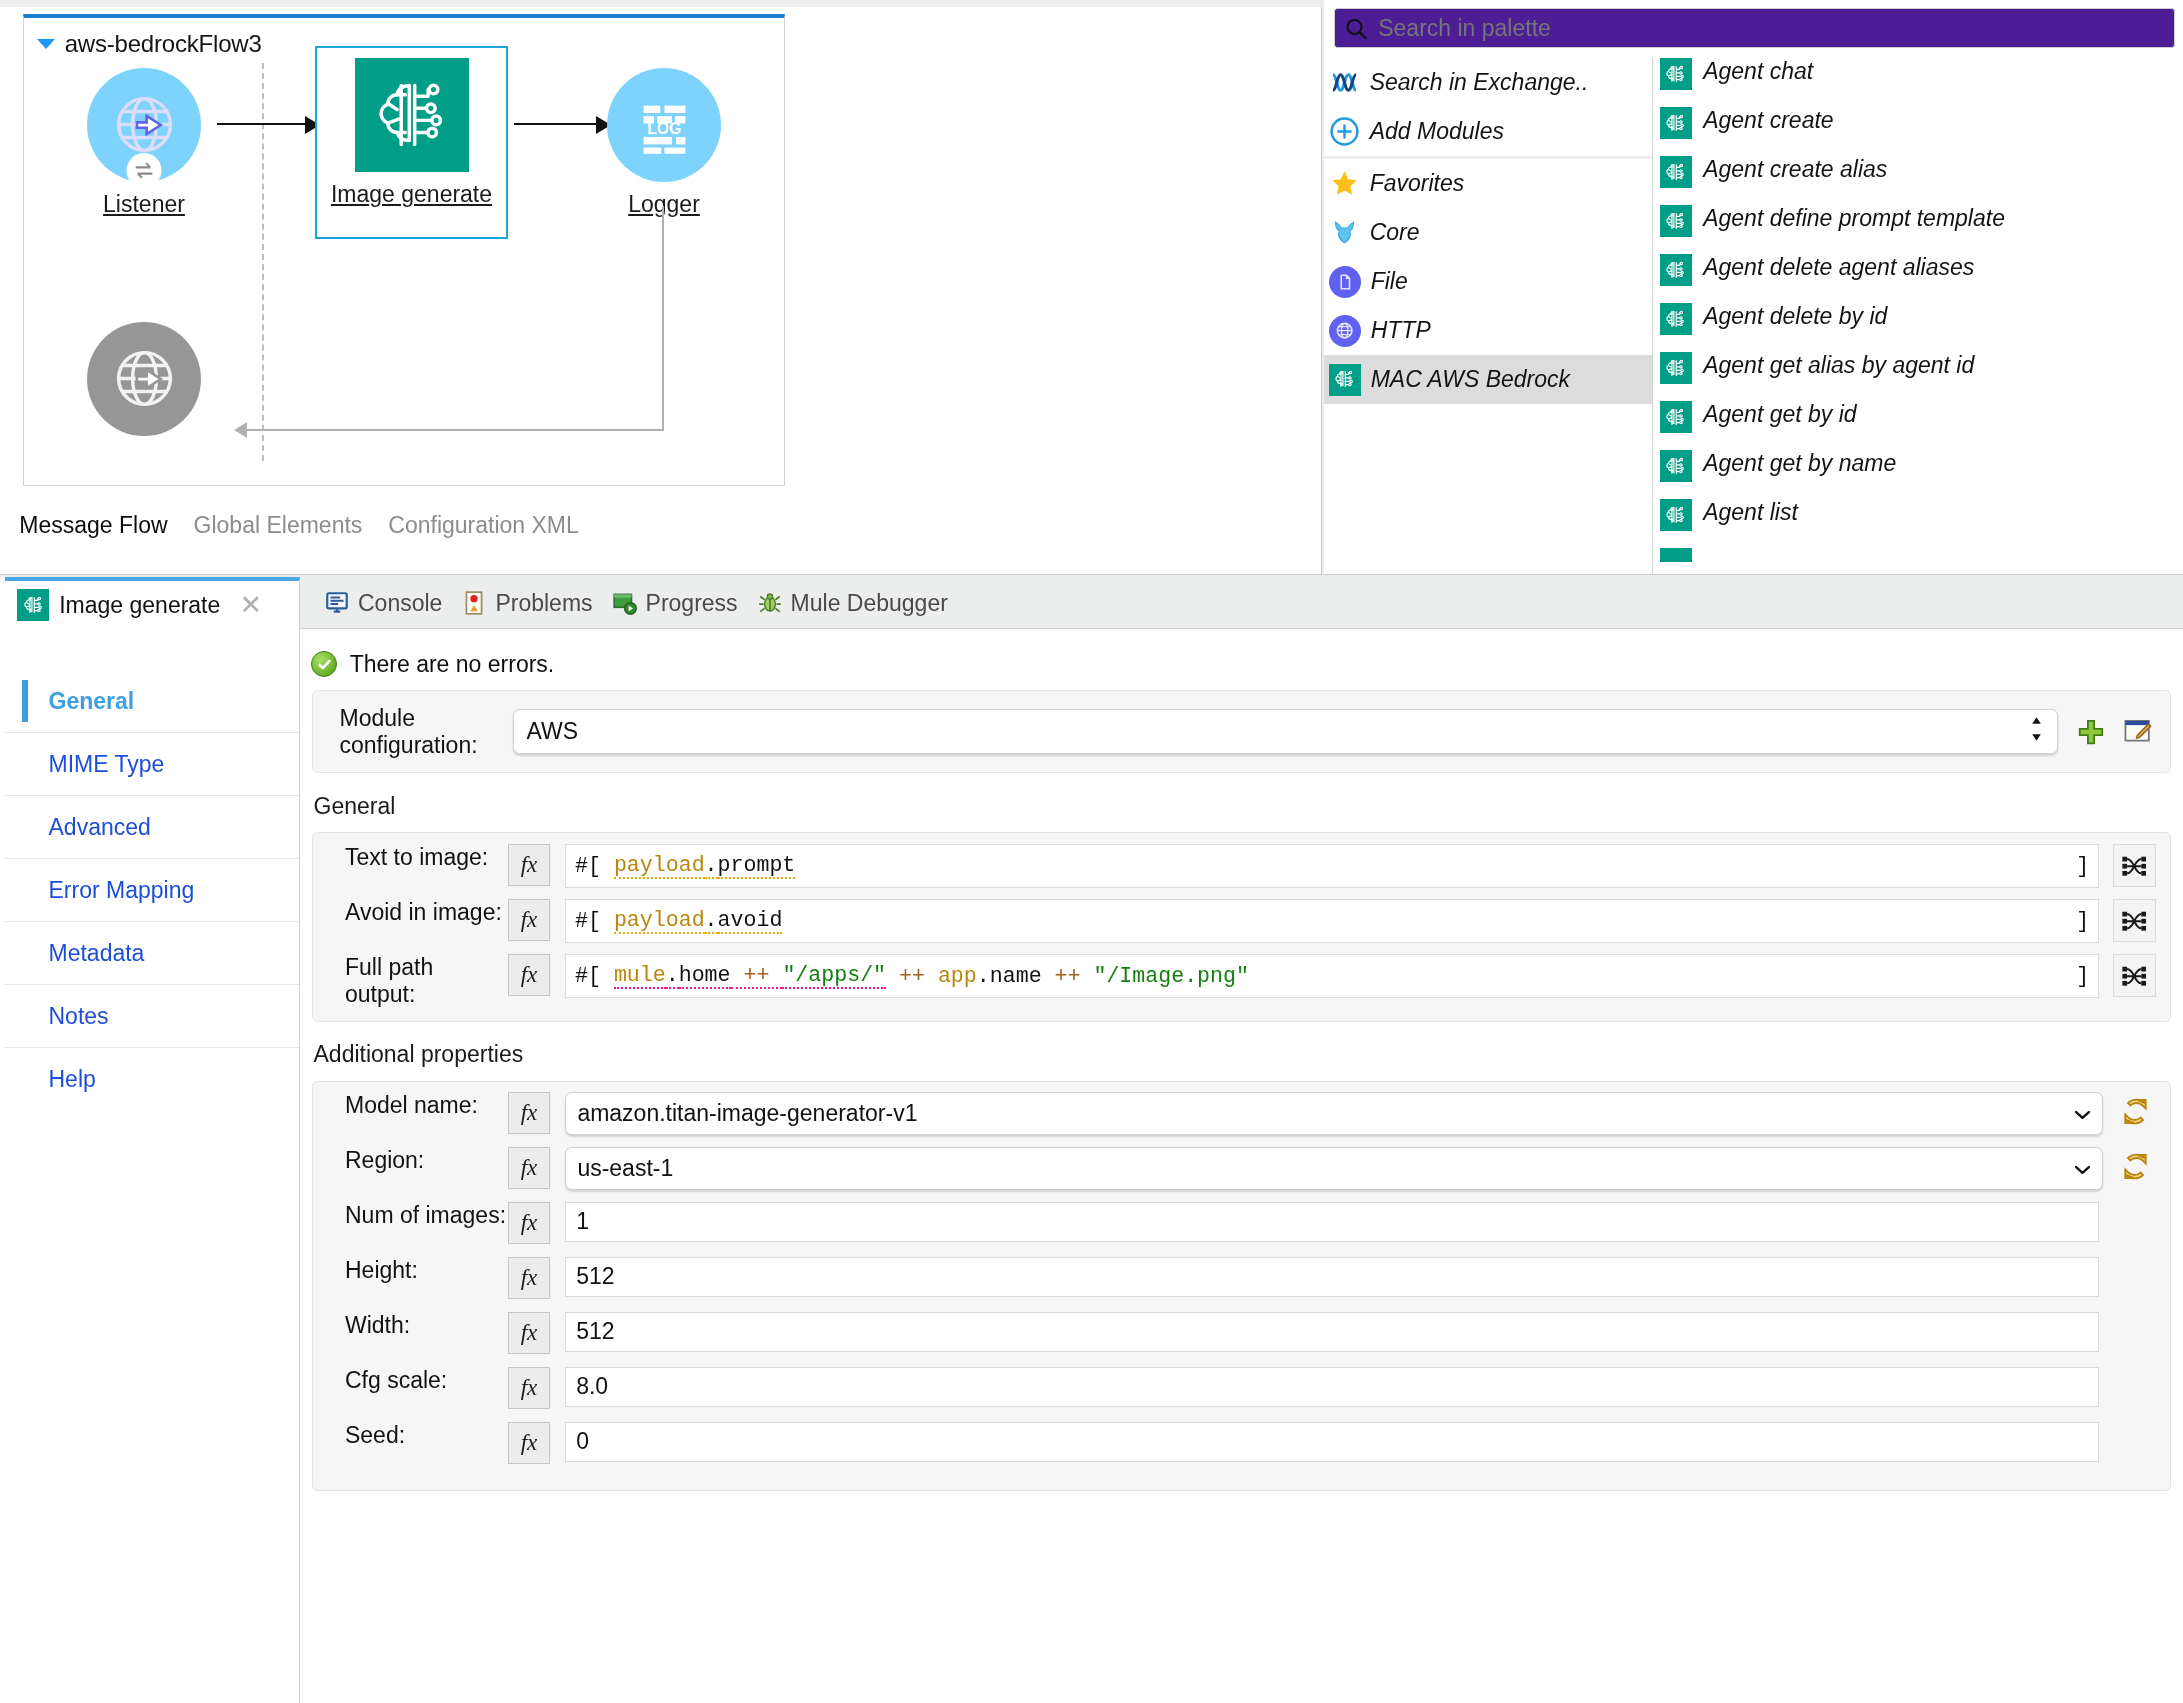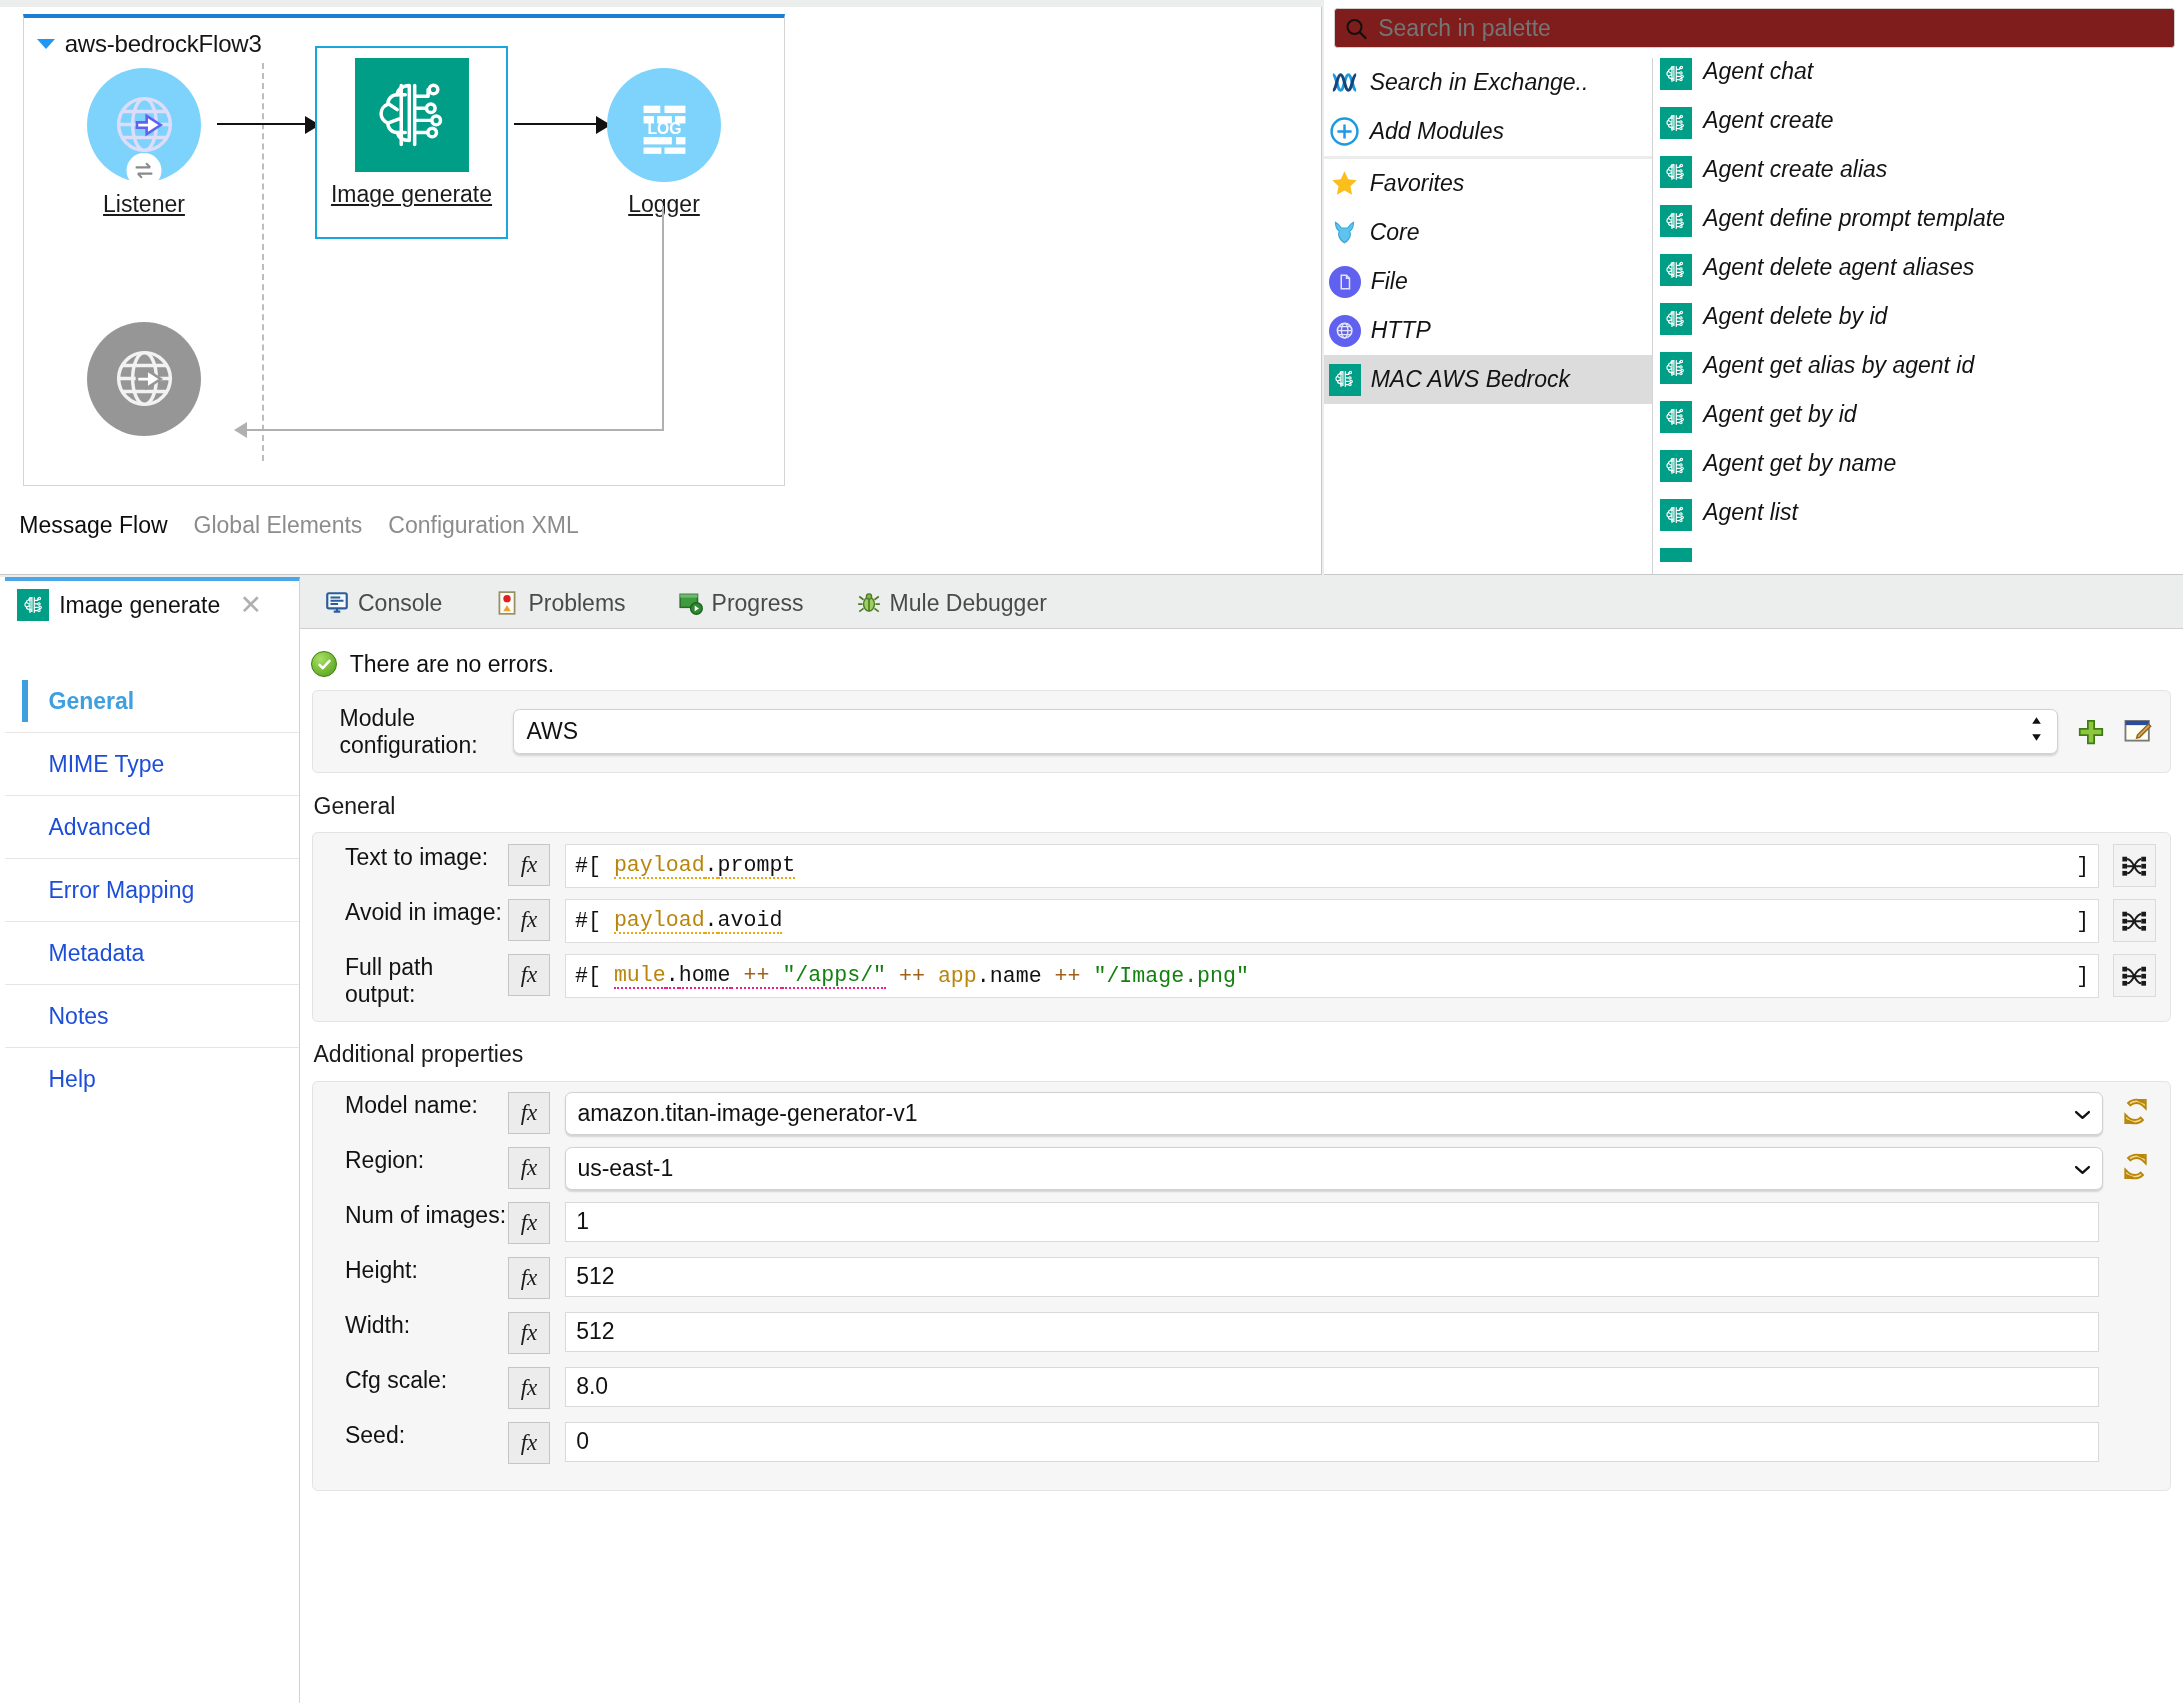--- a/index.html
+++ b/index.html
@@ -68,21 +68,21 @@
   .ctab { font-size: 23px; color: #8c8c8c; }
   .ctab.active { color: #0d0d0d; }
 
   
   .palette {
     position: absolute; left: 1324px; top: 0; width: 860px; height: 575px; background: #ffffff;
     border-bottom: 1.1px solid #c8c8c8;
   }
   .palette-searchbar {
     position: absolute; left: 10.2px; top: 8px; width: 841px; height: 40px;
-    background: #7f1d1d; border: 1.1px solid #d0d0d0; border-radius: 3.4px;
+    background: #4c1d95; border: 1.1px solid #d0d0d0; border-radius: 3.4px;
     display: flex; align-items: center; padding: 16px 9px; gap: 8px;
   }
   .palette-search-ph { font-size: 23px; color: #a9a9a9; }
   .palette-cols { position: absolute; left: 0; top: 58px; width: 708px; height: 516px; display: flex; font-style: italic; }
   .pal-left { width: 329px; border-right: 1.1px solid #d4d4d4; }
   .pal-right { flex: 1; overflow: hidden; }
   .pal-item {
     height: 49px; display: flex; align-items: center; gap: 10.2px; padding-left: 4.5px;
     font-size: 23px; color: #131313;
   }
@@ -98,21 +98,21 @@
   
   .bottom { position: absolute; left: 0; top: 577px; width: 2183px; height: 1127px; background: #ffffff; }
   .btabs-row { position: absolute; left: 0; top: 0; width: 2183px; height: 52px; }
   .prop-tab {
     position: absolute; left: 4.5px; top: 0; width: 295px; height: 52px;
     background: #ffffff; border-top: 4px solid #4ba7e8; border-right: 1.1px solid #d2d2d2;
     display: flex; align-items: center; gap: 10.2px; padding-left: 12.5px;
   }
   .prop-tab-title { font-size: 23px; color: #111; }
   .tabs-bg { position: absolute; left: 299px; top: 0; width: 1884px; height: 52px; background: #eceded; border-bottom: 1.1px solid #cfcfcf; }
-  .view-tabs { position: absolute; left: 324px; top: 0; height: 52px; display: flex; align-items: center; gap: 52px; justify-content: space-between; }
+  .view-tabs { position: absolute; left: 324px; top: 0; height: 52px; display: flex; align-items: center; gap: 19px; justify-content: space-between; }
   .vtab { display: flex; align-items: center; gap: 8px; font-size: 23px; color: #4a4a4a; }
 
   .left-nav {
     position: absolute; left: 4.5px; top: 52px; width: 295px; height: 1075px;
     background: #ffffff; border-right: 1.1px solid #d2d2d2;
   }
   .nav-item {
     height: 63px; display: flex; align-items: center; padding-left: 44px;
     font-size: 23px; color: #1d4ed8; border-bottom: 1.1px solid #e6e6e6; position: relative;
   }

